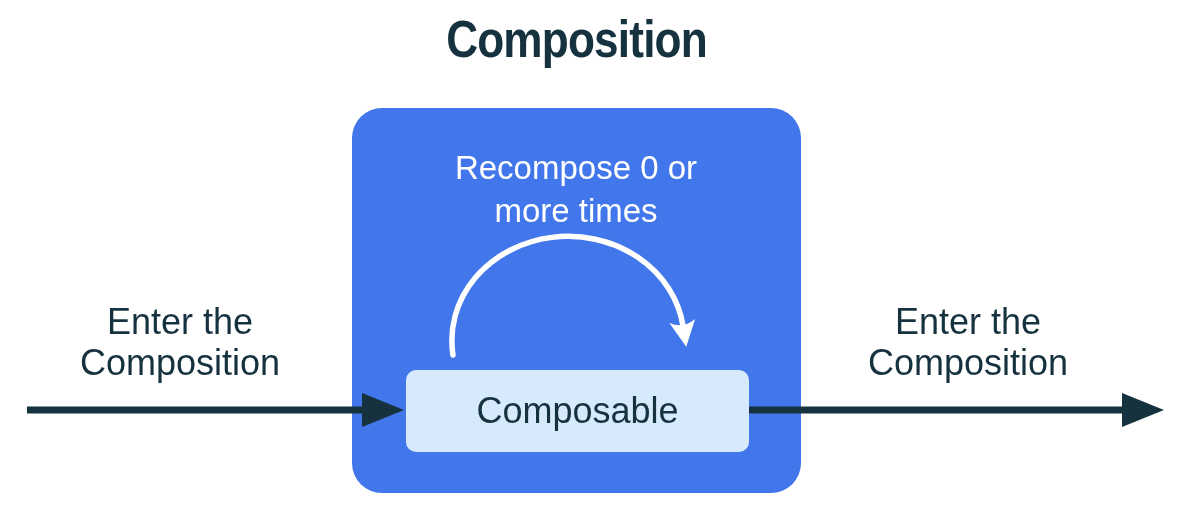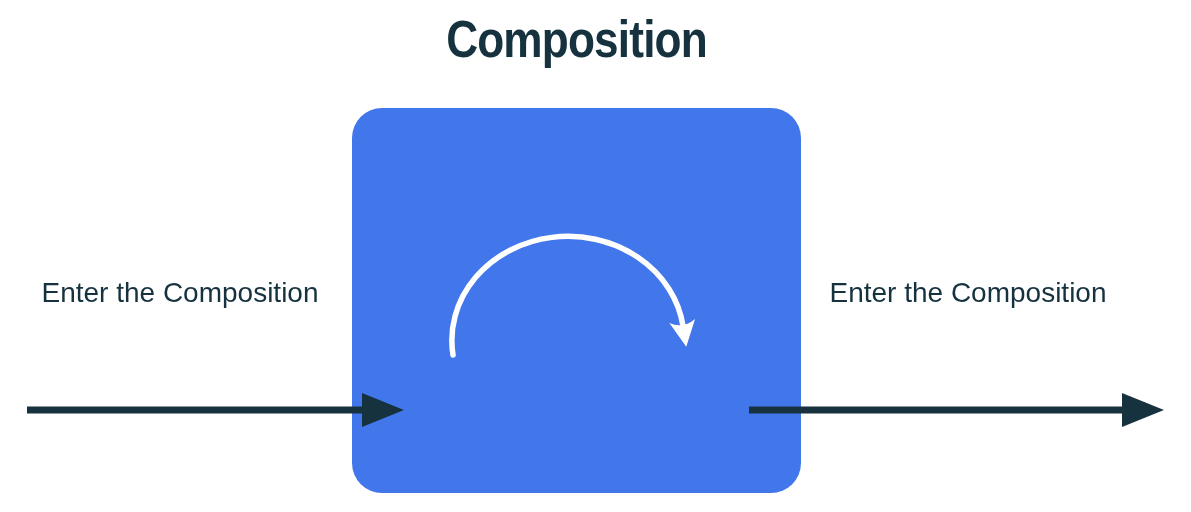--- a/index.html
+++ b/index.html
@@ -85,24 +85,24 @@
     background:var(--light_blue);
     border-radius:10px;
     display:flex;
     align-items:center;
     justify-content:center;
     font-size:36px;
     color:var(--dark);
   }
   .side-label{
     position:absolute;
-    top:272px;
+    top:301px;
     width:300px;
     text-align:center;
-    font-size:28px;
+    font-size:36px;
     line-height:41px;
     color:var(--dark);
   }
   .side-label.enter{ left:30px; }
   .side-label.leave{ left:818px; }
 </style>
 </head>
 <body>
 
 <div class="stage">
@@ -124,19 +124,23 @@
     </g>
 
     <g>
       <line class="flow-line" x1="749" y1="410" x2="1126" y2="410"></line>
       <polygon class="flow-head" points="1122,393 1164,410 1122,427"></polygon>
     </g>
 
     <path class="recompose-arc" d="M 453 355 A 116 104 0 0 1 683 326" marker-end="url(#arc-head)"></path>
   </svg>
 
+  <div class="composable-box">
+    <span>Composable</span>
+  </div>
 
   <div class="side-label enter">Enter the Composition</div>
 
+  <div class="recompose-label">Recompose 0 or more times</div>
 
   <div class="side-label leave">Enter the Composition</div>
 
 </div>
 
 </body></html>

